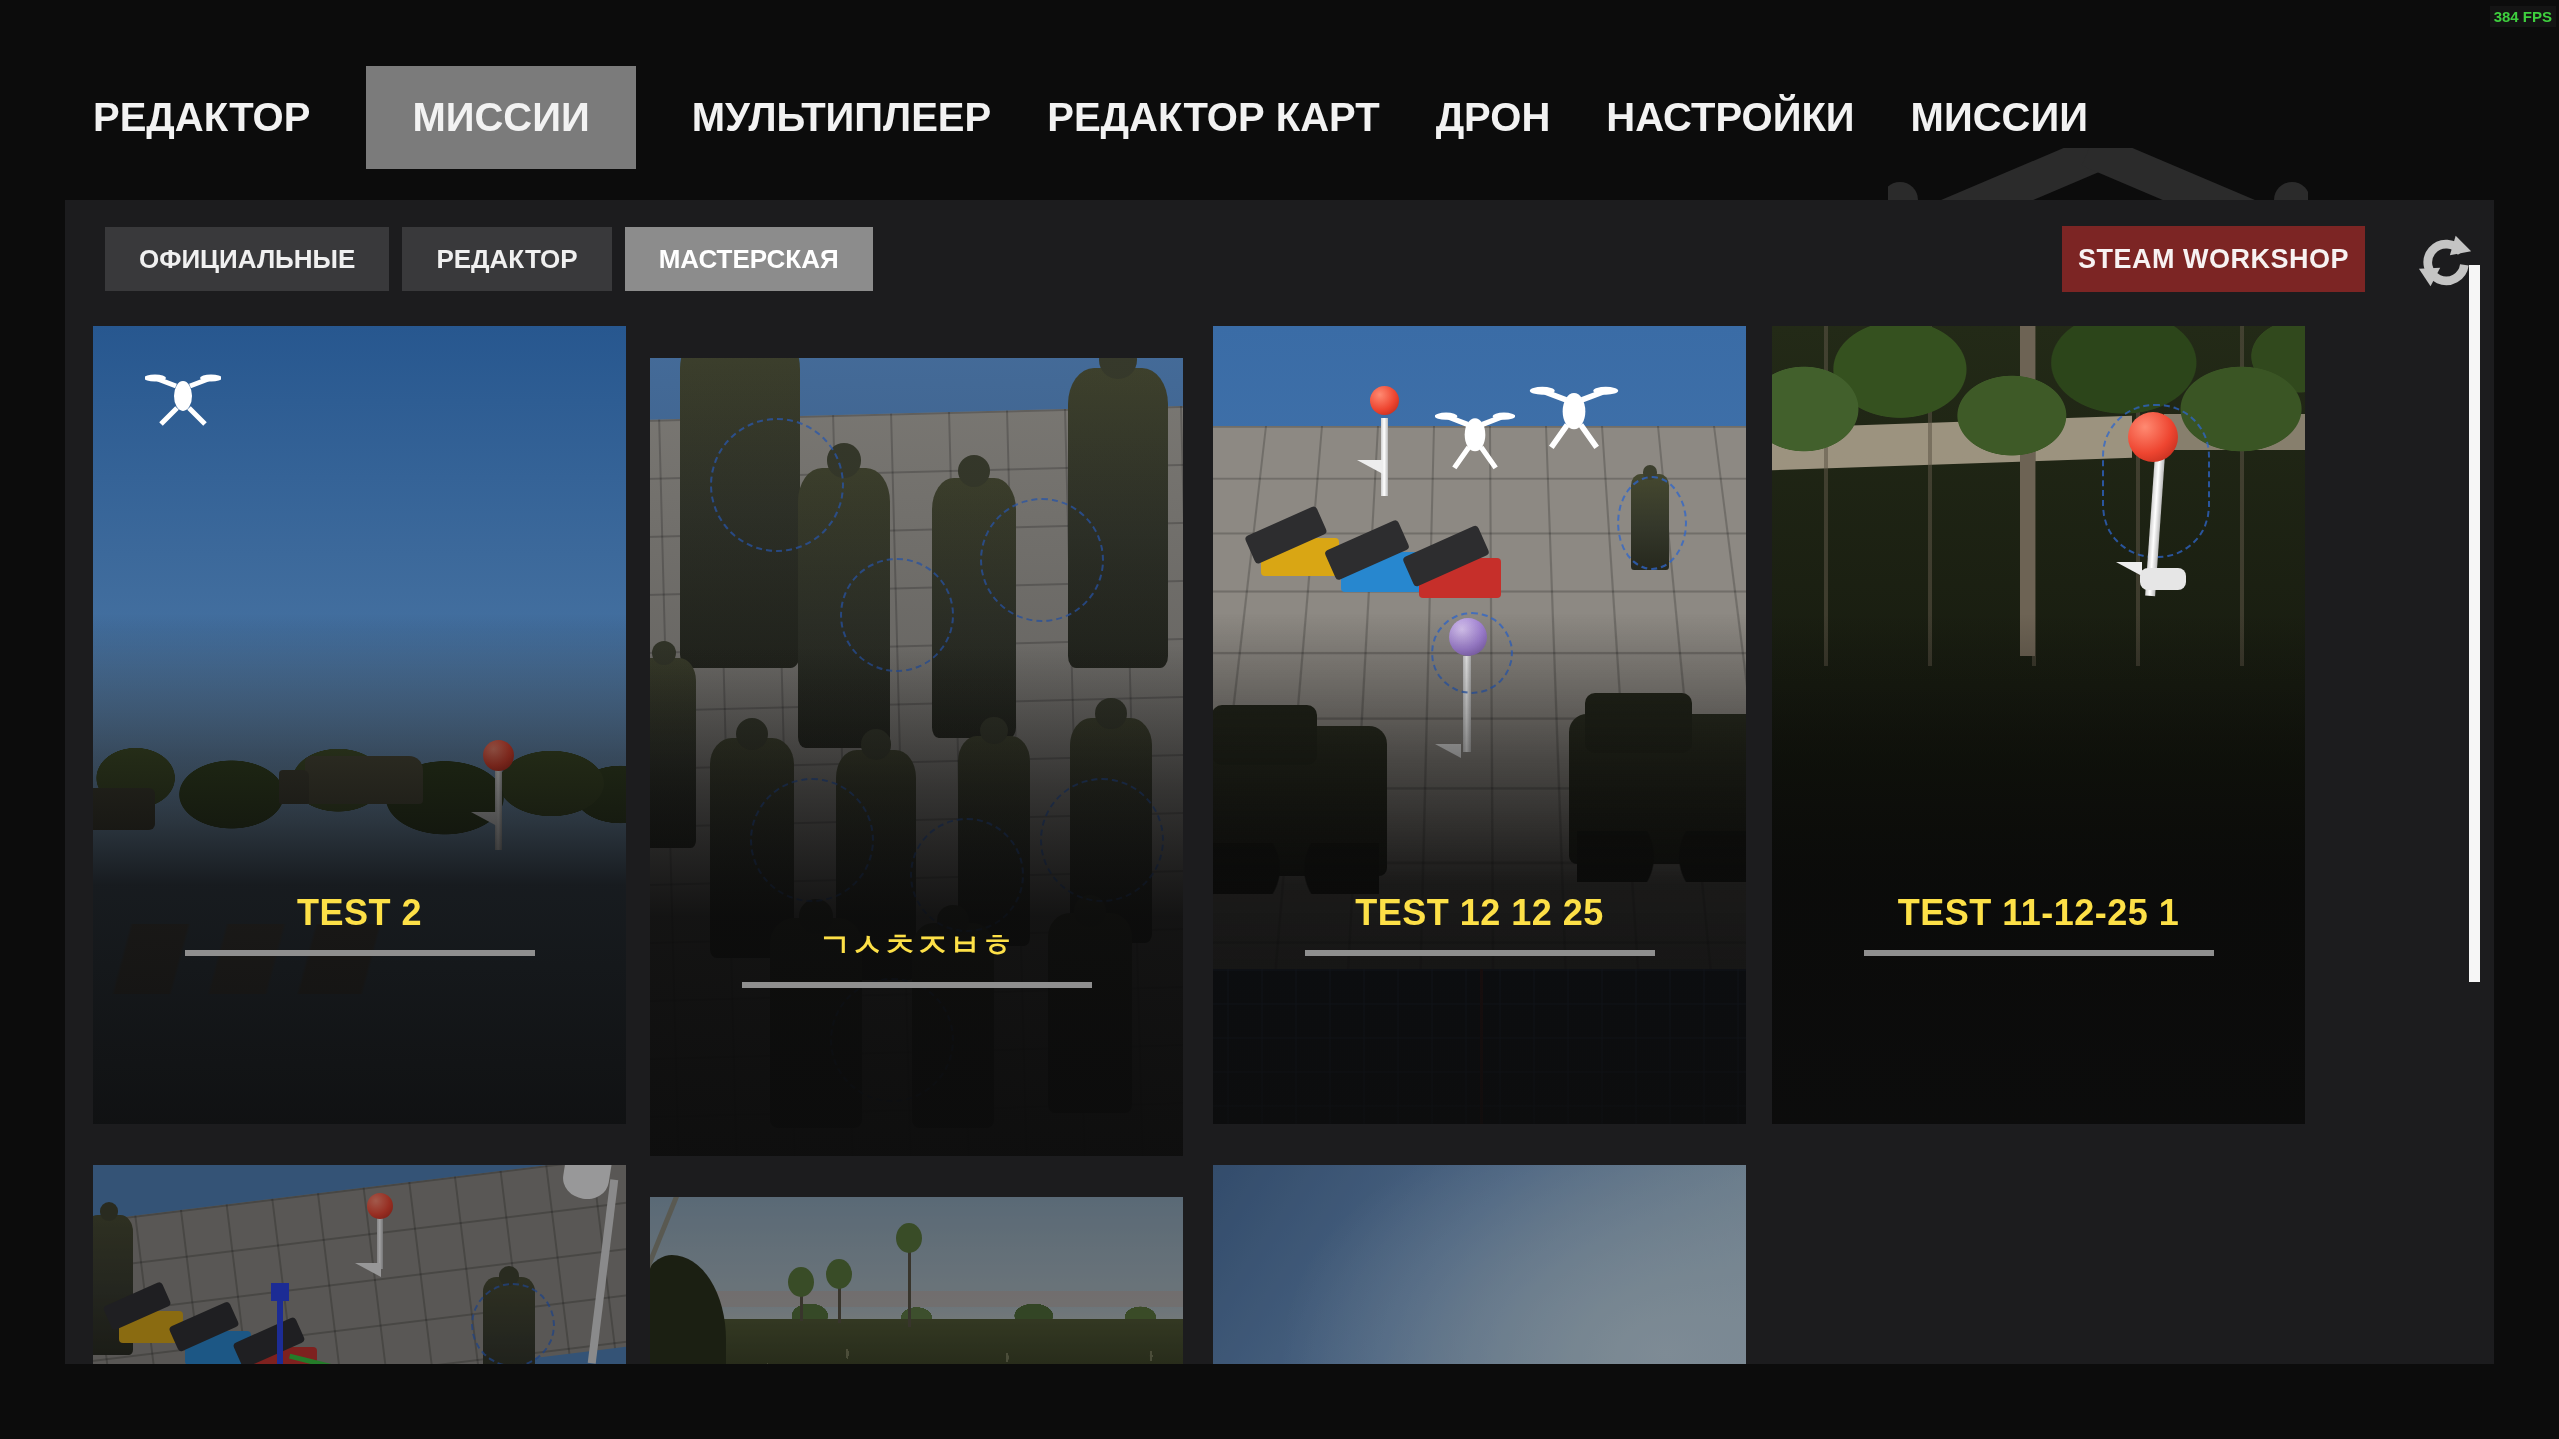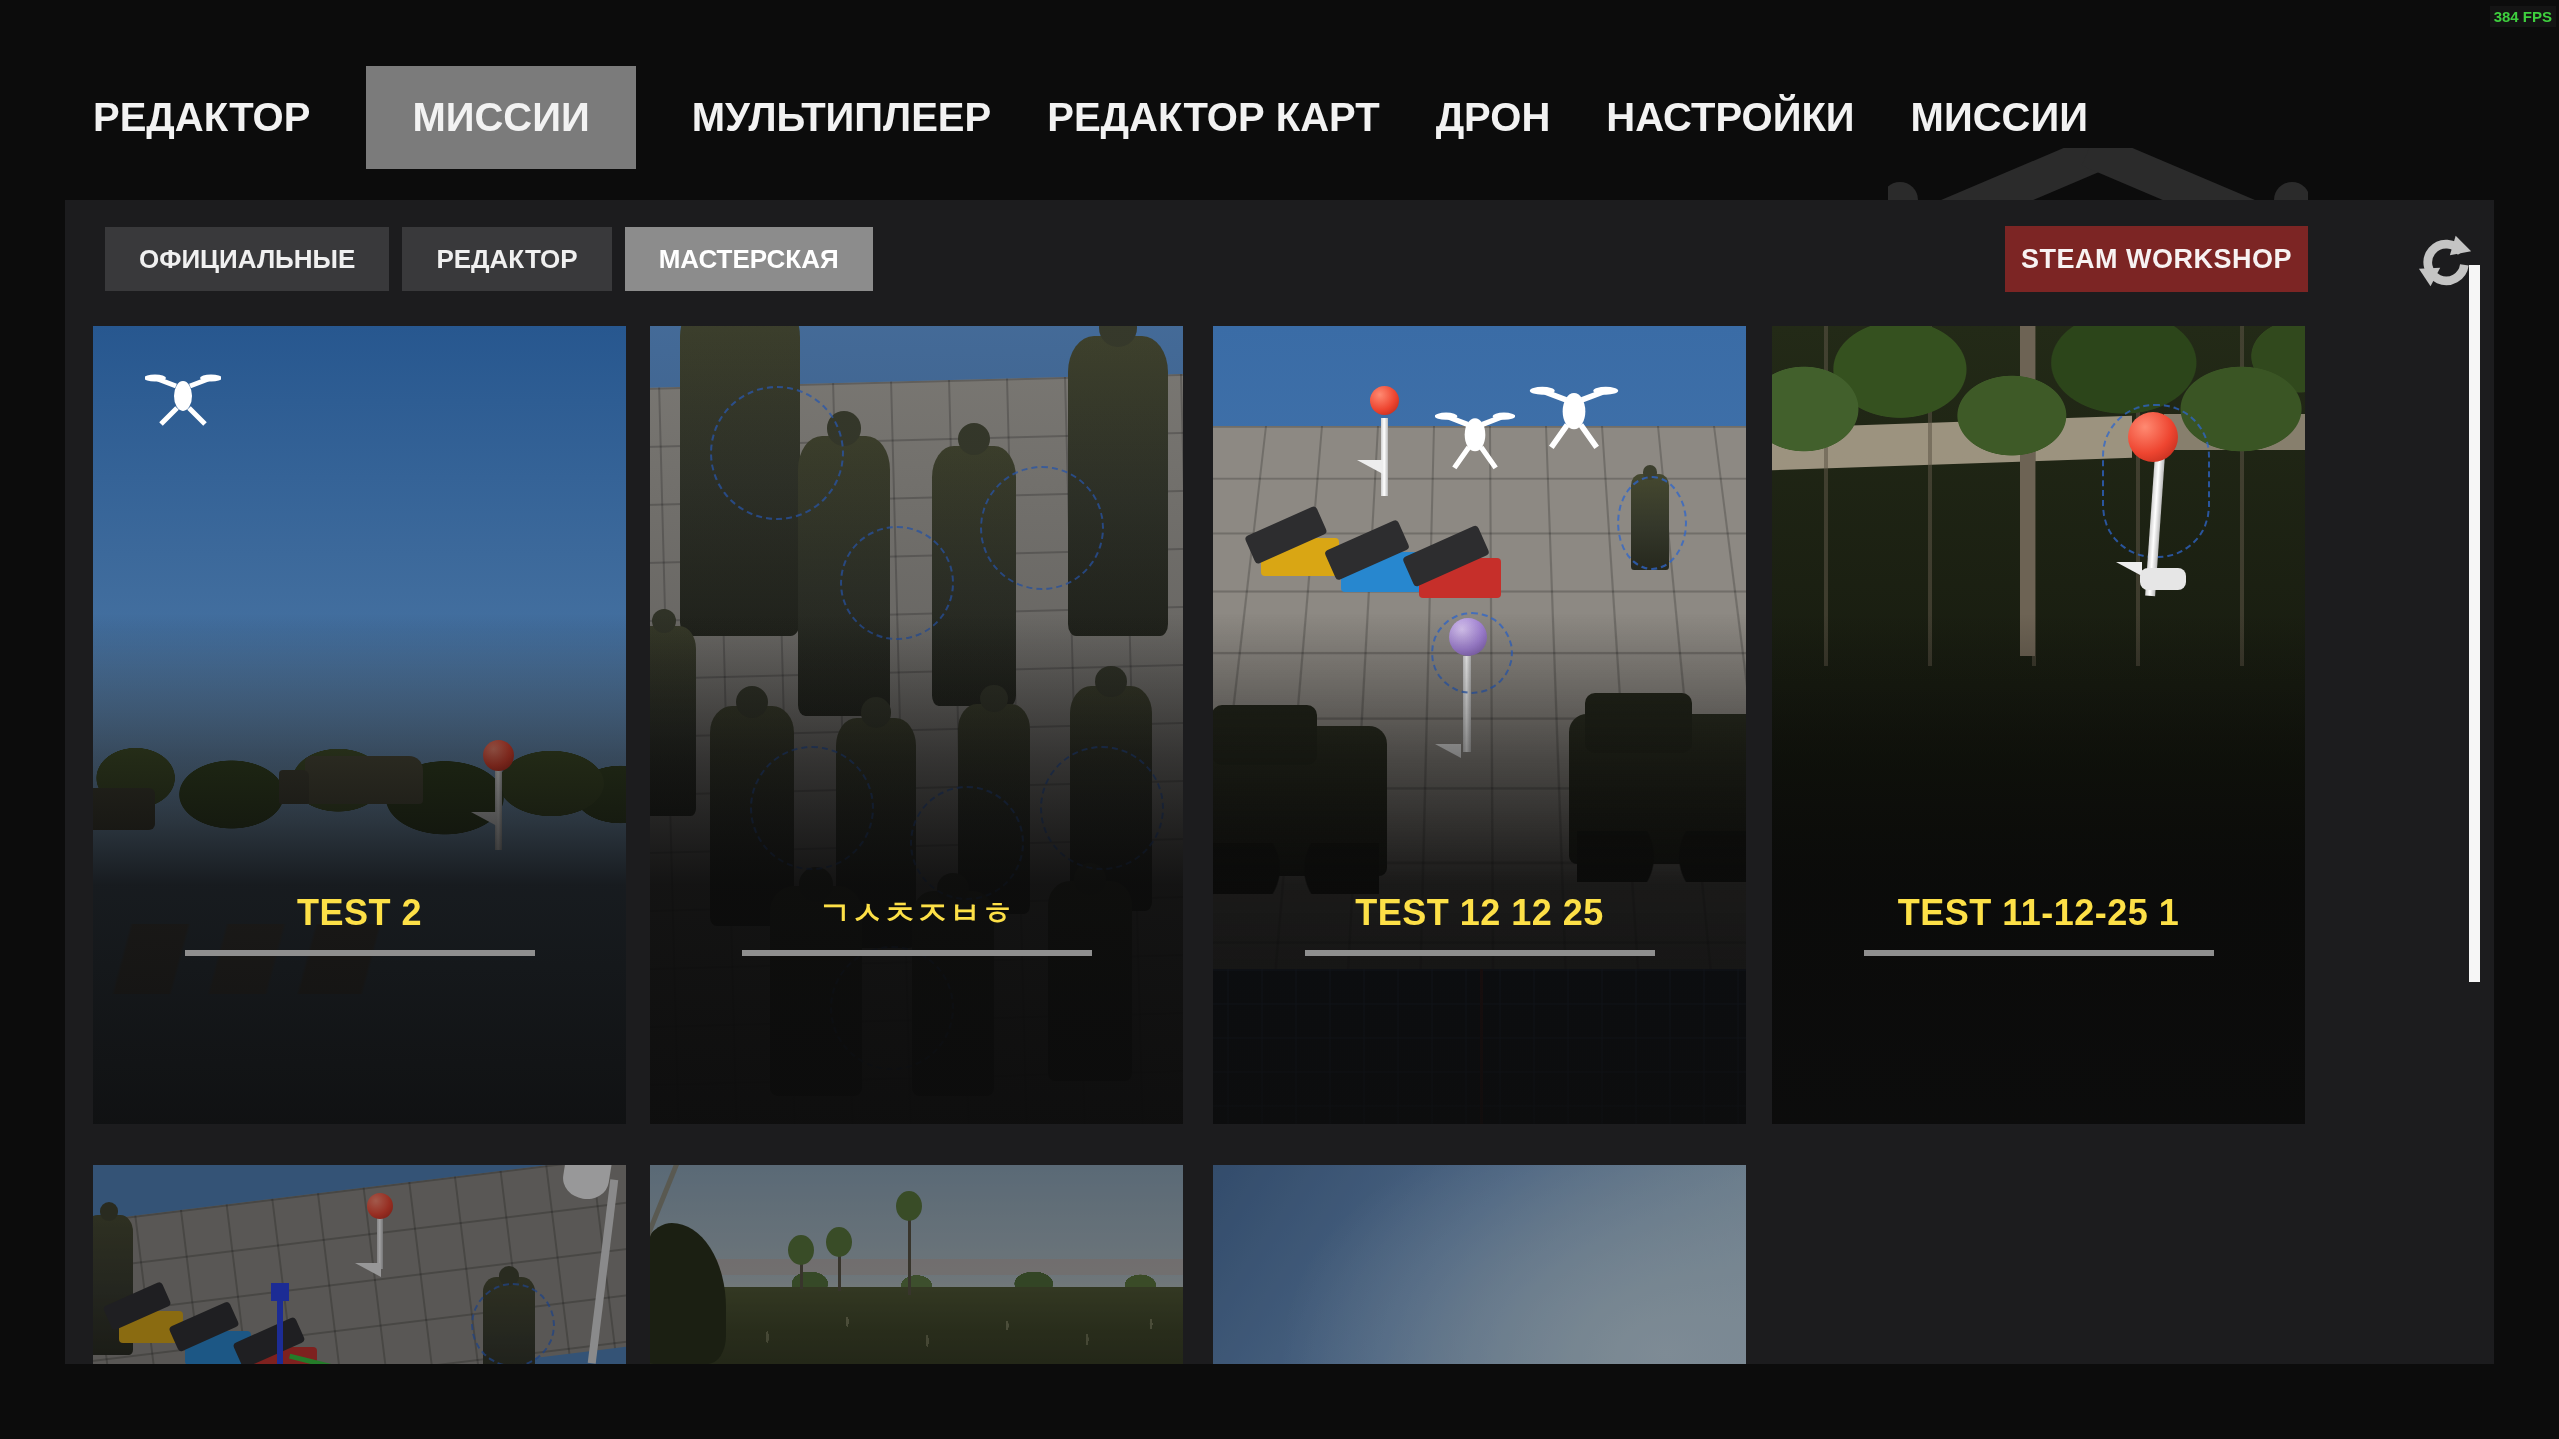--- a/index.html
+++ b/index.html
@@ -27,31 +27,31 @@
 
   
   .panel{left:65px;top:200px;width:2429px;height:1164px;background:#1c1c1e;z-index:2;overflow:hidden;}
 
   
   .tabs{left:40px;top:27px;display:flex;gap:13px;}
   .tab{height:64px;display:flex;align-items:center;padding:0 34px;background:#39393b;
        font-size:26px;font-weight:700;color:#f0f0f0;cursor:pointer;white-space:nowrap;}
   .tab.active{background:#8c8c8c;color:#ffffff;}
 
-  .workshop-btn{left:1940px;top:26px;width:303px;height:66px;background:#7c2524;
+  .workshop-btn{left:1997px;top:26px;width:303px;height:66px;background:#7c2524;
        display:flex;align-items:center;justify-content:center;font-size:27px;font-weight:700;
        color:#f7f2f2;letter-spacing:0.5px;cursor:pointer;}
   .refresh{left:2352px;top:32px;width:58px;height:58px;cursor:pointer;}
 
   .vscroll{left:2404px;top:65px;width:11px;height:717px;background:#f6f6f6;cursor:pointer;}
 
   
   .card{position:absolute;width:533px;background:#111;overflow:hidden;cursor:pointer;}
   .row1{top:126px;height:798px;} .row2{top:965px;height:199px;}
-  .c1{left:28px;} .c2{left:585px;} .c3{left:1148px;} .c4{left:1707px;}
+  .c1{left:28px;} .c2{left:585px;margin-top:32px;} .c3{left:1148px;} .c4{left:1707px;}
   .scene{position:absolute;inset:0;overflow:hidden;}
   .shade{position:absolute;inset:0;z-index:5;
      background:linear-gradient(180deg,rgba(8,8,8,0) 36%,rgba(8,8,8,.50) 54%,
                 rgba(10,10,10,.88) 70%,rgba(12,12,12,.96) 100%);}
   .vign{position:absolute;inset:0;z-index:5;background:rgba(10,10,12,.38);}
   .card-title{position:absolute;top:566px;left:0;width:100%;text-align:center;z-index:6;
      font-size:36px;font-weight:700;color:#fde047;letter-spacing:.5px;}
   .card-rule{position:absolute;top:624px;left:50%;transform:translateX(-50%);
      width:350px;height:6px;background:#8f8f8f;z-index:6;}
 

